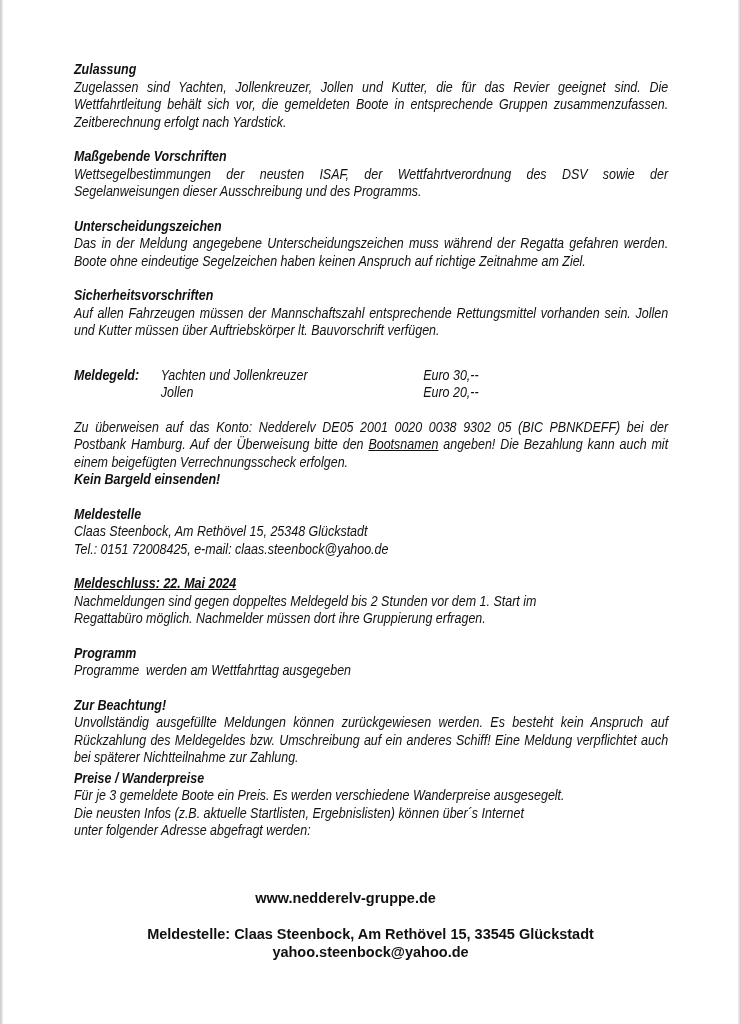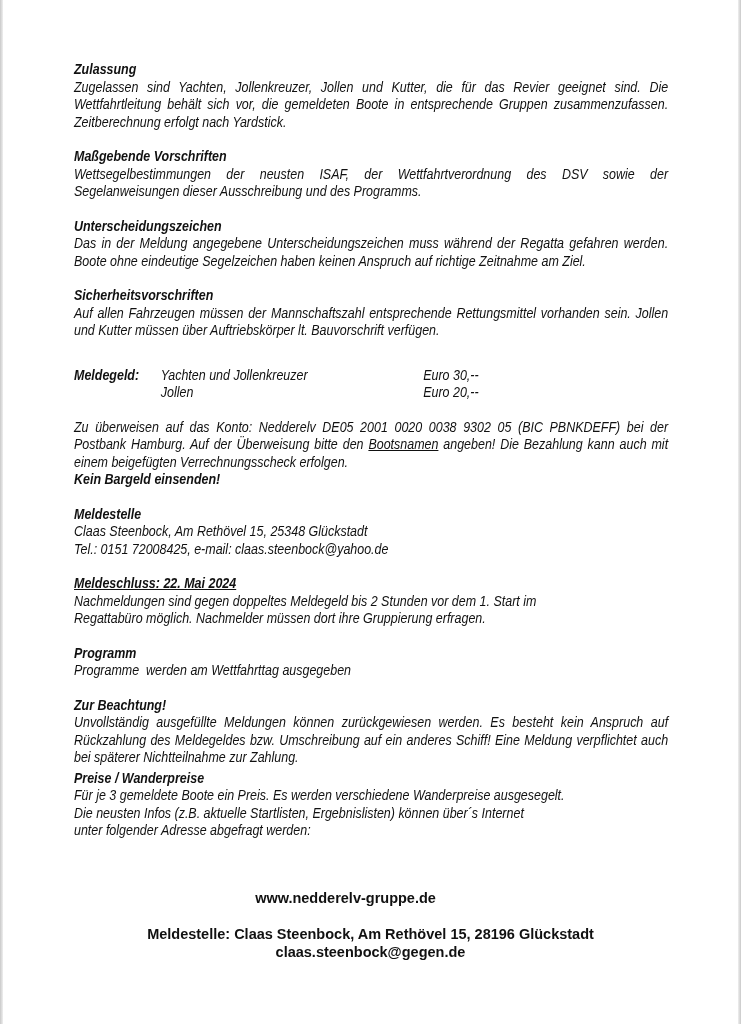--- a/index.html
+++ b/index.html
@@ -161,15 +161,15 @@
     <p class="heading">Preise / Wanderpreise</p>
     <p class="para left">Für je 3 gemeldete Boote ein Preis. Es werden verschiedene Wanderpreise ausgesegelt.</p>
     <p class="para left" style="width:560px">Die neusten Infos (z.B. aktuelle Startlisten, Ergebnislisten) können über´s Internet unter folgender Adresse abgefragt werden:</p>
   </div>
 
  </div>
 </div>
 
 <div class="footer footer-url">www.nedderelv-gruppe.de</div>
 <div class="footer footer-addr">
-  <div>Meldestelle: Claas Steenbock, Am Rethövel 15, 28196 Glückstadt</div>
-  <div>claas.steenbock@gegen.de</div>
+  <div>Meldestelle: Claas Steenbock, Am Rethövel 15, 33545 Glückstadt</div>
+  <div>yahoo.steenbock@yahoo.de</div>
 </div>
 
 </body></html>

